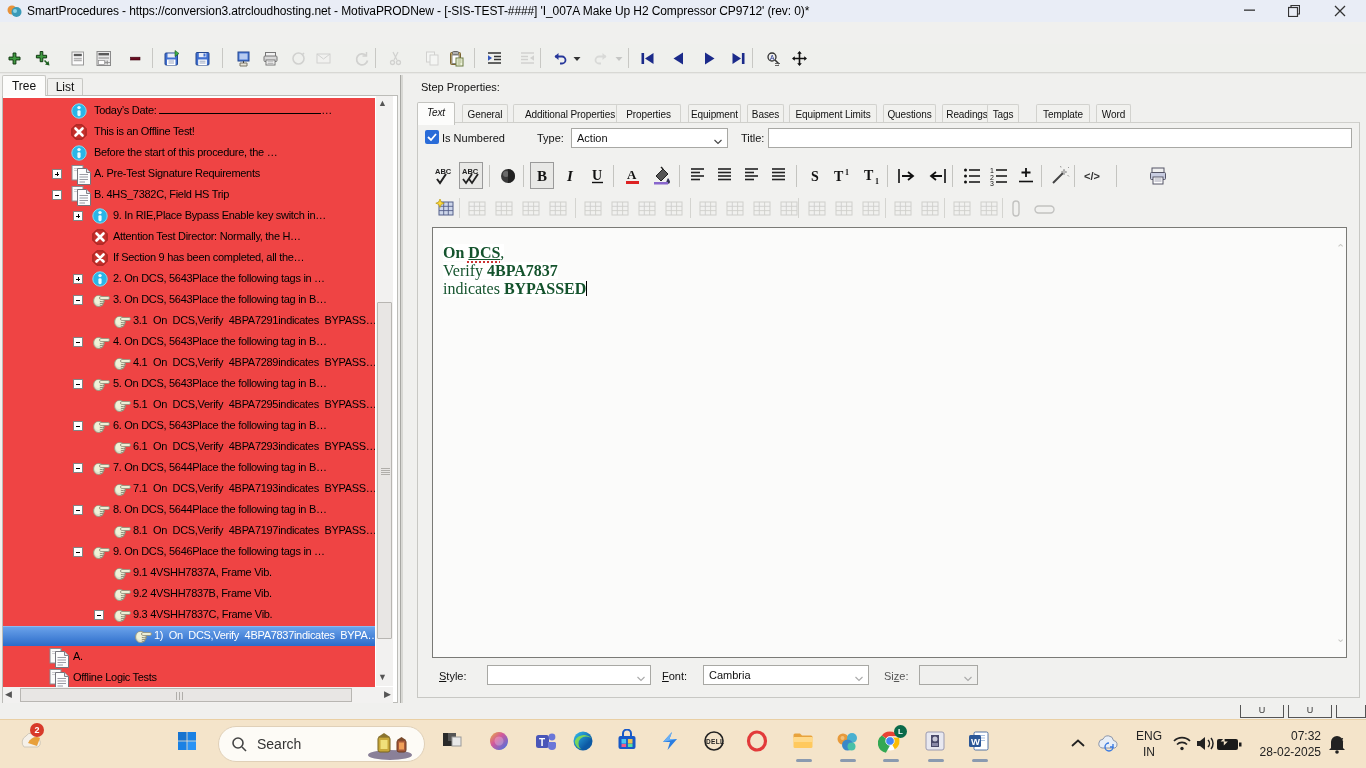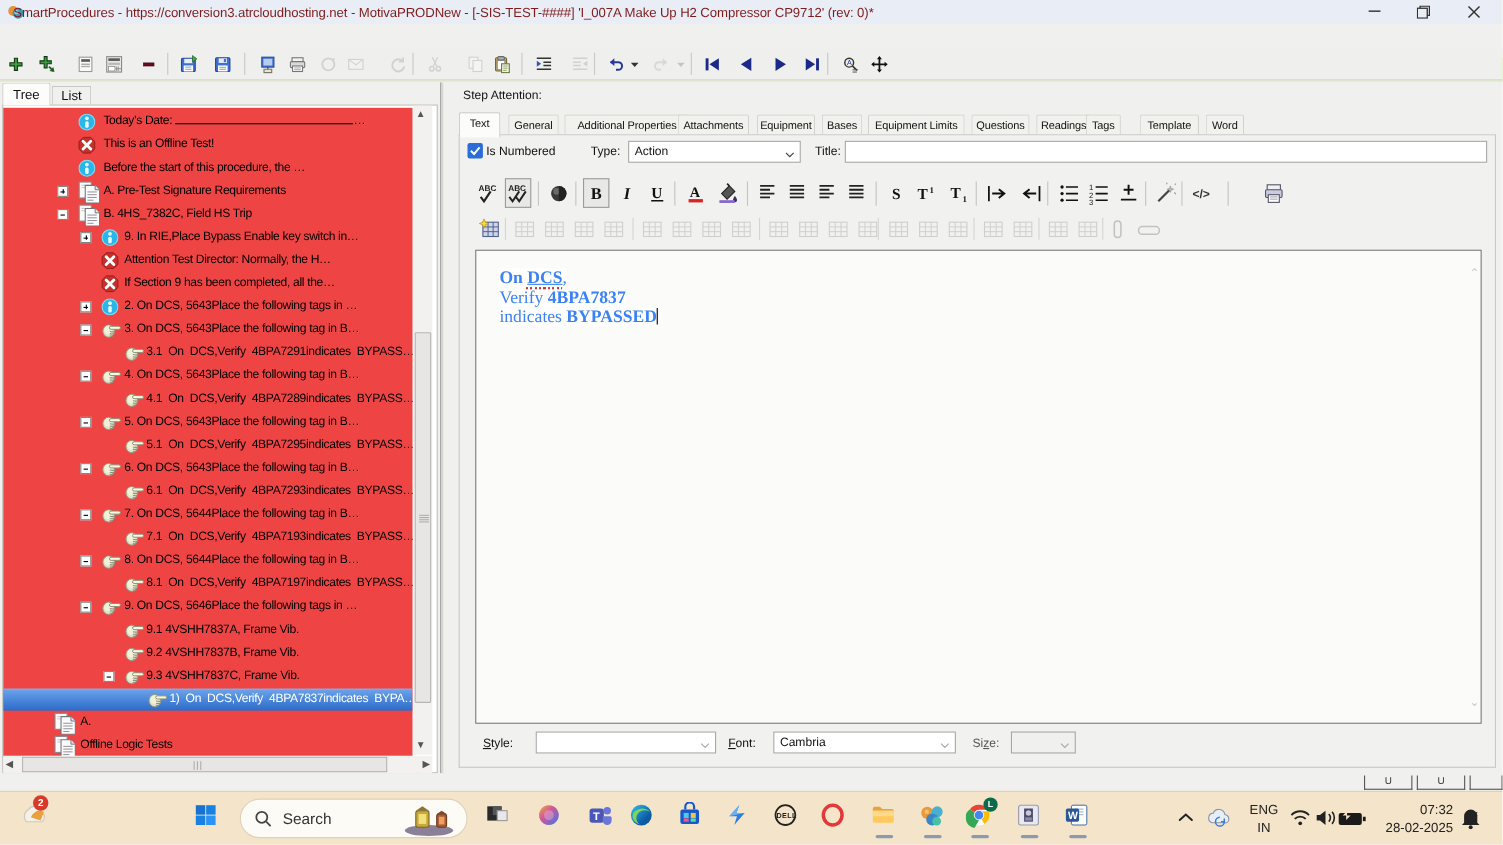--- a/index.html
+++ b/index.html
@@ -1,17 +1,17 @@
 <!DOCTYPE html>
 <html><head><meta charset="utf-8"><style>
 * { margin:0; padding:0; box-sizing:border-box; }
 html,body { width:1366px; height:768px; overflow:hidden; font-family:"Liberation Sans",sans-serif; }
 #screen { position:relative; width:1366px; height:768px; background:#f0f0ee; }
 #titlebar { position:absolute; left:0; top:0; width:1366px; height:22px; background:#e9edf6; }
-#titletext { position:absolute; left:12px; top:4px; font-size:12px; letter-spacing:-0.1px; color:#7f1d1d; }
+#titletext { position:absolute; left:27px; top:4px; font-size:12px; letter-spacing:-0.1px; color:#000000; }
 #winbtns { position:absolute; left:0; top:0; width:1366px; height:22px; }
 #menubar { position:absolute; left:0; top:22px; width:1366px; height:22px; background:#bef264; border-bottom:1px solid #e8e8e6;margin-top:30px; }
 .menu { position:absolute; top:4px; font-size:12px; letter-spacing:-0.15px; color:#111; }
 .menu u { text-decoration:underline; }
 #toolbar { position:absolute; left:0; top:44px; width:1366px; height:29px; background:#eff0ed; border-bottom:1px solid #d8d8d4; }
 .tbi { position:absolute; top:6px; }
 .tbsep { position:absolute; top:4px; width:1px; height:20px; background:#c8c8c4; }
 #lefttabs { position:absolute; left:0px; top:75px; width:400px; height:20px; }
 .ltab { position:absolute; font-size:12px; color:#111; border:1px solid #c8c8c4; border-bottom:none; border-radius:2px 2px 0 0; }
 #treepanel { position:absolute; left:2px; top:95px; width:396px; height:608px; background:#fff; border:1px solid #bcbcb8; }
@@ -27,36 +27,36 @@
 #vscroll { position:absolute; left:373px; top:0; width:17px; height:590px; background:#f2f1f0; }
 #hscroll { position:absolute; left:0; top:591px; width:390px; height:16px; background:#f2f1f0; }
 .scrollbtn { position:absolute; background:#f2f1f0; color:#555; }
 #vthumb { position:absolute; left:1px; top:206px; width:15px; height:337px; background:#e8e6e4; border:1px solid #b8b6b2; border-radius:1px; }
 #vgrip { position:absolute; left:3px; top:164px; width:9px; }
 #hthumb { position:absolute; left:17px; top:1px; width:332px; height:14px; background:#e8e6e4; border:1px solid #b8b6b2; }
 #splitter { position:absolute; left:400px; top:75px; width:3px; height:628px; background:#d8d8d4; border-left:1px solid #a8a8a4; }
 #steplabel { position:absolute; left:421px; top:81px; font-size:11px; color:#111; }
 #tabstrip { position:absolute; left:417px; top:102px; width:949px; height:21px; }
 .tab { position:absolute; top:2px; height:19px; font-size:10px; letter-spacing:-0.1px; color:#111; text-align:center; line-height:19px; background:#f1f1ee; border:1px solid #d2d2ce; border-bottom:none; border-radius:2px 2px 0 0; }
-.tab.active { top:0; height:23px; background:#fcfcfb; border-color:#c4c4c0; border-bottom:none; z-index:2; }
+.tab.active { top:0; height:23px; background:#fcfcfb; border-color:#c4c4c0; border-bottom:none; z-index:2;font-style:italic; }
 #tabpage { position:absolute; left:417px; top:122px; width:943px; height:576px; background:#f1f1ef; border:1px solid #c8c8c4; border-top:1px solid #cfcfcb; }
 .cklabel { position:absolute; left:442px; top:132px; font-size:11px; color:#111; }
 #ckbox { position:absolute; left:425px; top:130px; width:14px; height:14px; background:#2a6cd8; border-radius:2px; }
 .lbl { position:absolute; font-size:11px; color:#111; }
 .combo { position:absolute; height:20px; background:#fff; border:1px solid #a8a8a4; font-size:11px; color:#111; }
 .combo .tx { position:absolute; left:5px; top:3px; }
 .combo .ar2 { position:absolute; right:5px; top:6px; width:8px; height:6px; }
 #etoolbar1 { position:absolute; left:420px; top:160px; width:946px; height:33px; }
 .ebtn { position:absolute; top:2px; height:27px; display:flex; align-items:center; justify-content:center; }
 .esep { position:absolute; top:5px; width:1px; height:22px; background:#c4c4c0; }
 #etoolbar2 { position:absolute; left:420px; top:195px; width:946px; height:28px; }
 .ebtn2 { position:absolute; top:1px; height:25px; width:24px; display:flex; align-items:center; justify-content:center; }
 .esep2 { position:absolute; top:3px; width:1px; height:20px; background:#d4d4d0; }
 #editor { position:absolute; left:432px; top:227px; width:915px; height:431px; background:#fbfbfa; border:1px solid #7a7a76; }
-#edtext { position:absolute; left:21px; top:16px; font-family:"Liberation Serif",serif; font-size:16px; color:#3b82f6; line-height:18px; }
+#edtext { position:absolute; left:10px; top:16px; font-family:"Liberation Serif",serif; font-size:16px; color:#14532d; line-height:18px; }
 #edtext .bg { background:#fff; }
 #edtext .sq { text-decoration-skip-ink:none; }
 #edtext .sq::after { content:''; position:absolute; margin-left:-33px; margin-top:16.5px; width:33px; height:2px; background:repeating-linear-gradient(90deg,#c33 0 2px,transparent 2px 4px); }
 #caret { display:inline-block; width:1px; height:15px; background:#000; vertical-align:-2px; }
 .echev { position:absolute; left:903px; color:#c8c8c4; font-size:11px; }
 #stylerow { position:absolute; left:420px; top:660px; width:946px; height:30px; }
 #statusbar { position:absolute; left:0; top:703px; width:1366px; height:16px; background:#f0f0ee; }
 .spanel { position:absolute; top:2px; height:13px; border:1px solid #555; border-top:none; font-size:9px; color:#333; text-align:center; }
 #taskbar { position:absolute; left:0; top:719px; width:1366px; height:49px; background:#f4e4ca; border-top:1px solid #e9cfa4; }
 .tkicon { position:absolute; top:9px; width:26px; height:26px; }
@@ -520,26 +520,26 @@
       <div class="scrollbtn" style="left:2px;top:2px;font-size:9px">◀</div>
       <div id="hthumb">
         <div style="position:absolute;left:155px;top:3px;width:1px;height:8px;background:#b0aeaa"></div>
         <div style="position:absolute;left:158px;top:3px;width:1px;height:8px;background:#b0aeaa"></div>
         <div style="position:absolute;left:161px;top:3px;width:1px;height:8px;background:#b0aeaa"></div>
       </div>
       <div class="scrollbtn" style="right:2px;top:2px;font-size:9px">▶</div>
     </div>
   </div>
   <div id="splitter"></div>
-  <div id="steplabel">Step Attention:</div>
+  <div id="steplabel">Step Properties:</div>
   <div id="tabstrip">
 <div class="tab active" style="left:0px;width:38px">Text</div>
 <div class="tab" style="left:45px;width:46px">General</div>
 <div class="tab" style="left:96px;width:114px">Additional Properties</div>
-<div class="tab" style="left:199px;width:65px">Attachments</div>
+<div class="tab" style="left:199px;width:65px">Properties</div>
 <div class="tab" style="left:271px;width:53px">Equipment</div>
 <div class="tab" style="left:330px;width:37px">Bases</div>
 <div class="tab" style="left:372px;width:88px">Equipment Limits</div>
 <div class="tab" style="left:466px;width:53px">Questions</div>
 <div class="tab" style="left:525px;width:50px">Readings</div>
 <div class="tab" style="left:570px;width:32px">Tags</div>
 <div class="tab" style="left:619px;width:54px">Template</div>
 <div class="tab" style="left:679px;width:35px">Word</div>
   </div>
   <div id="tabpage"></div>

